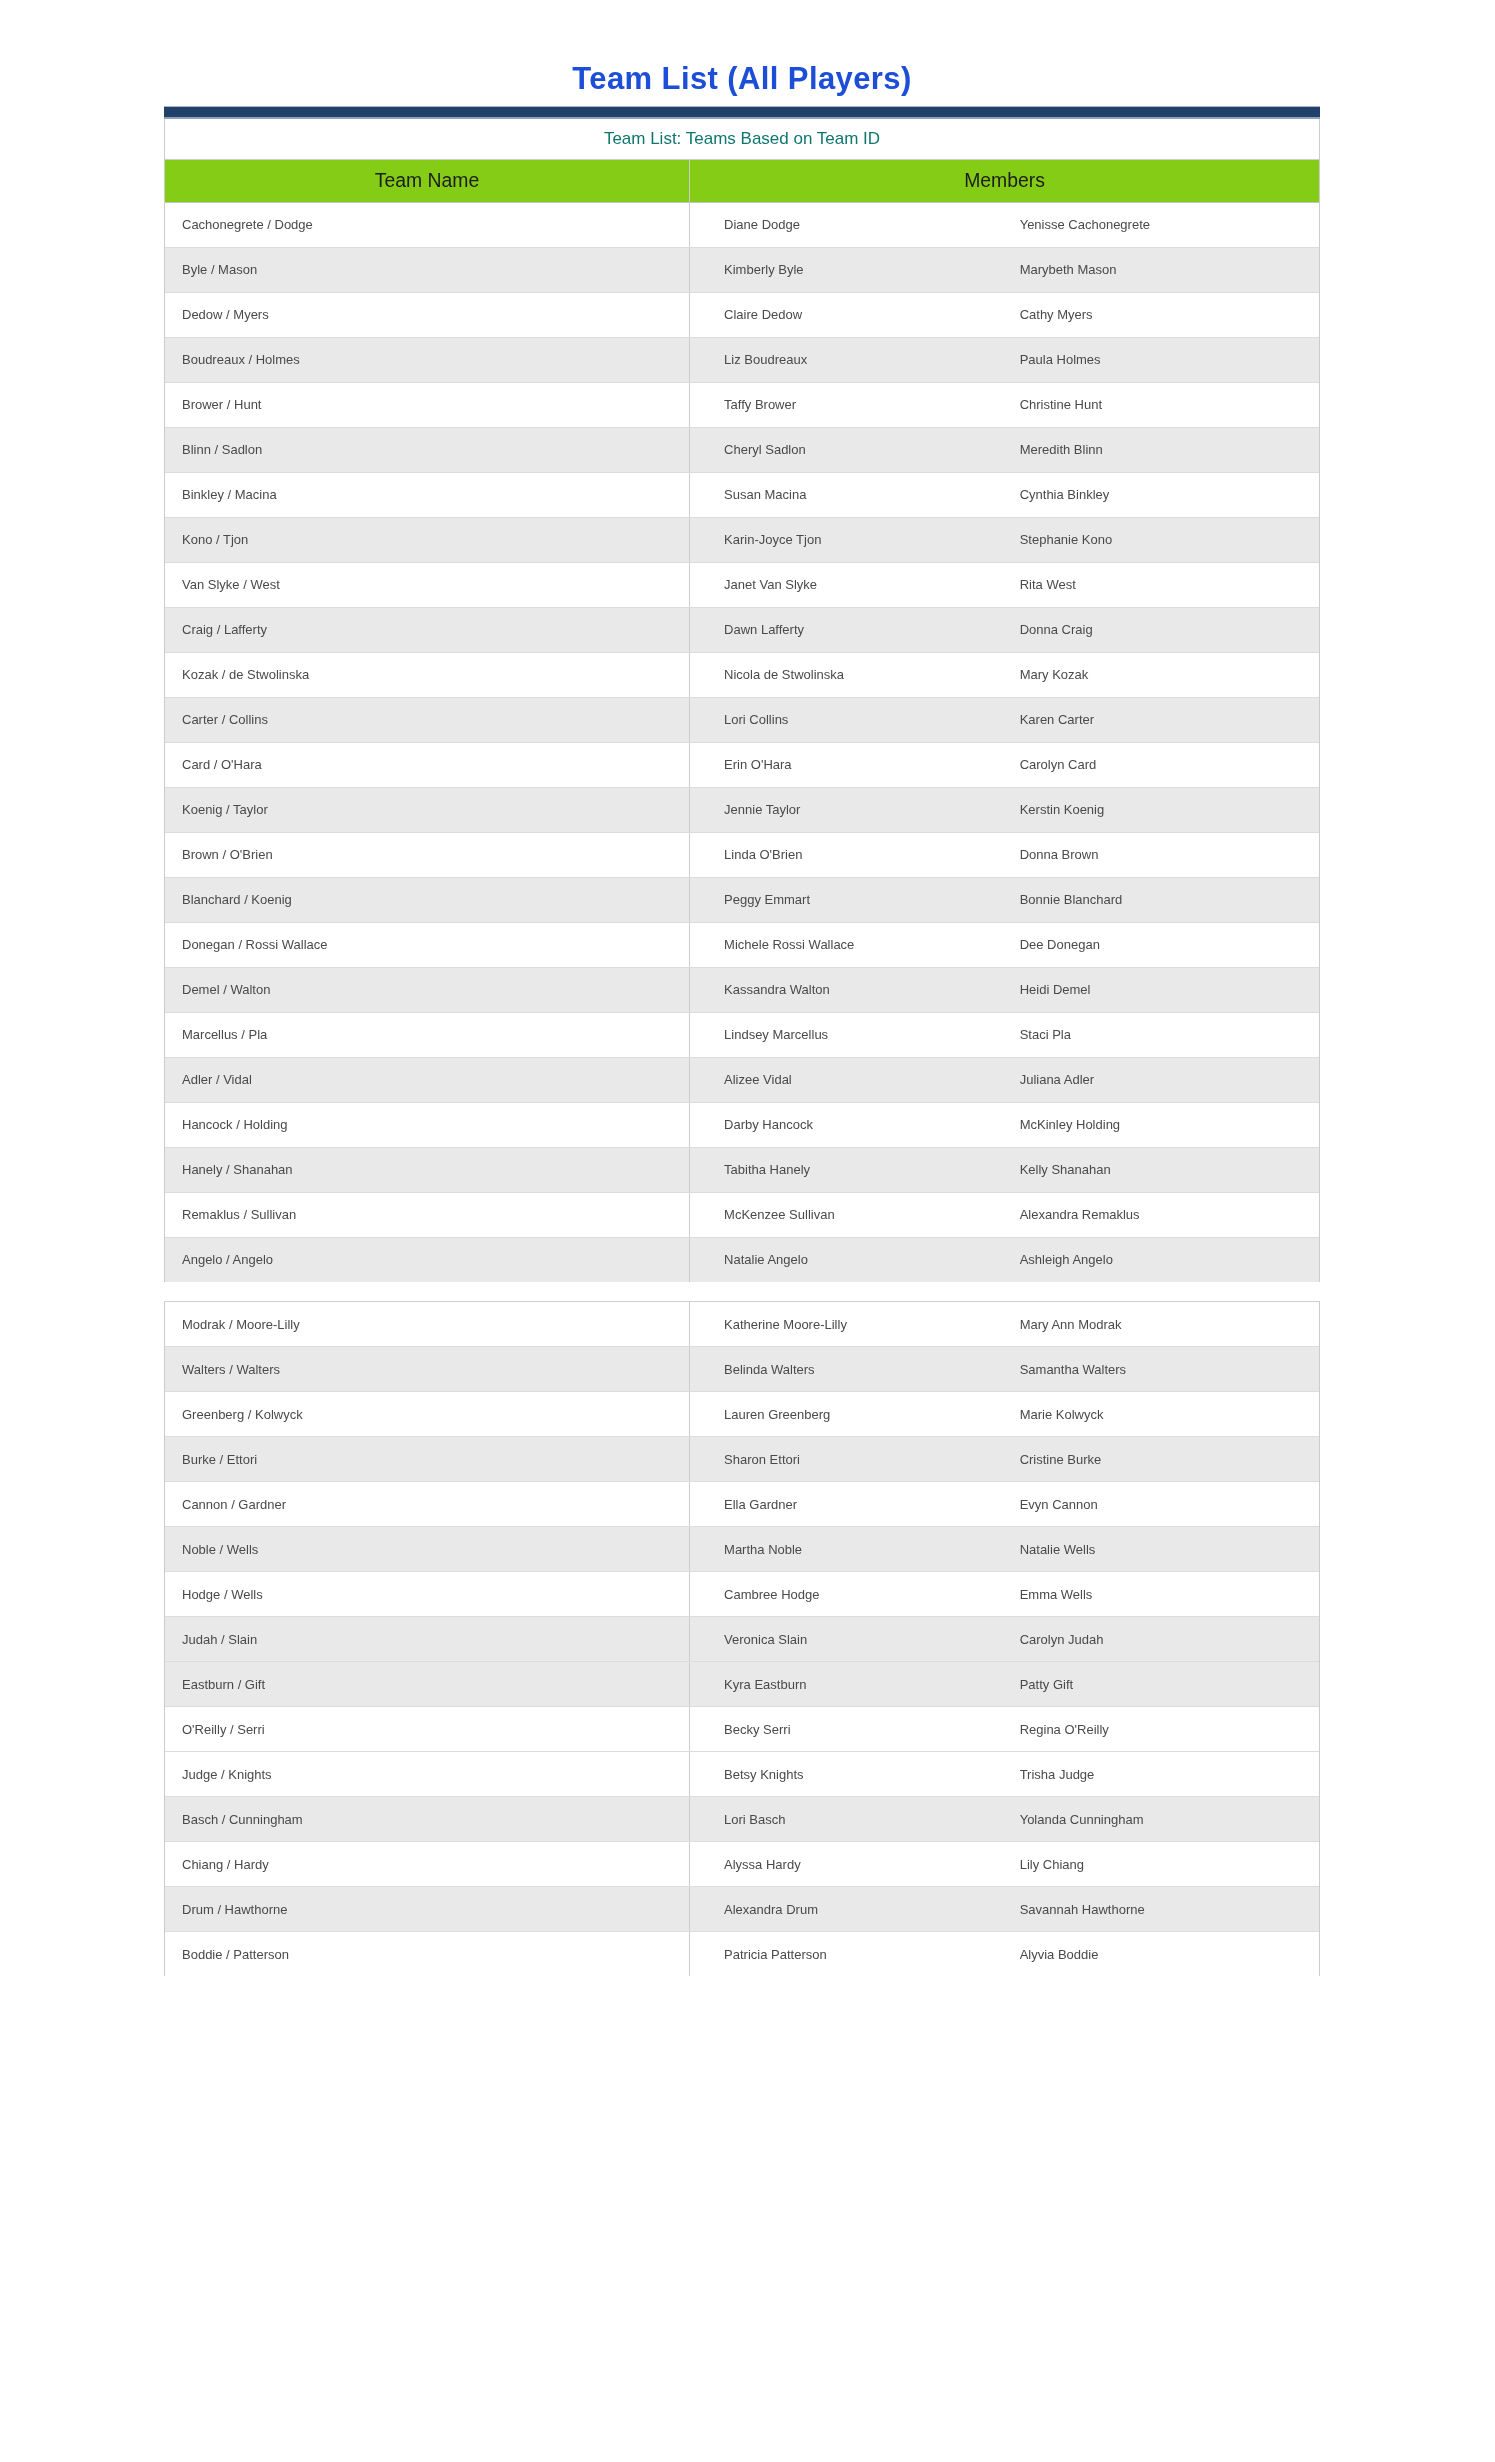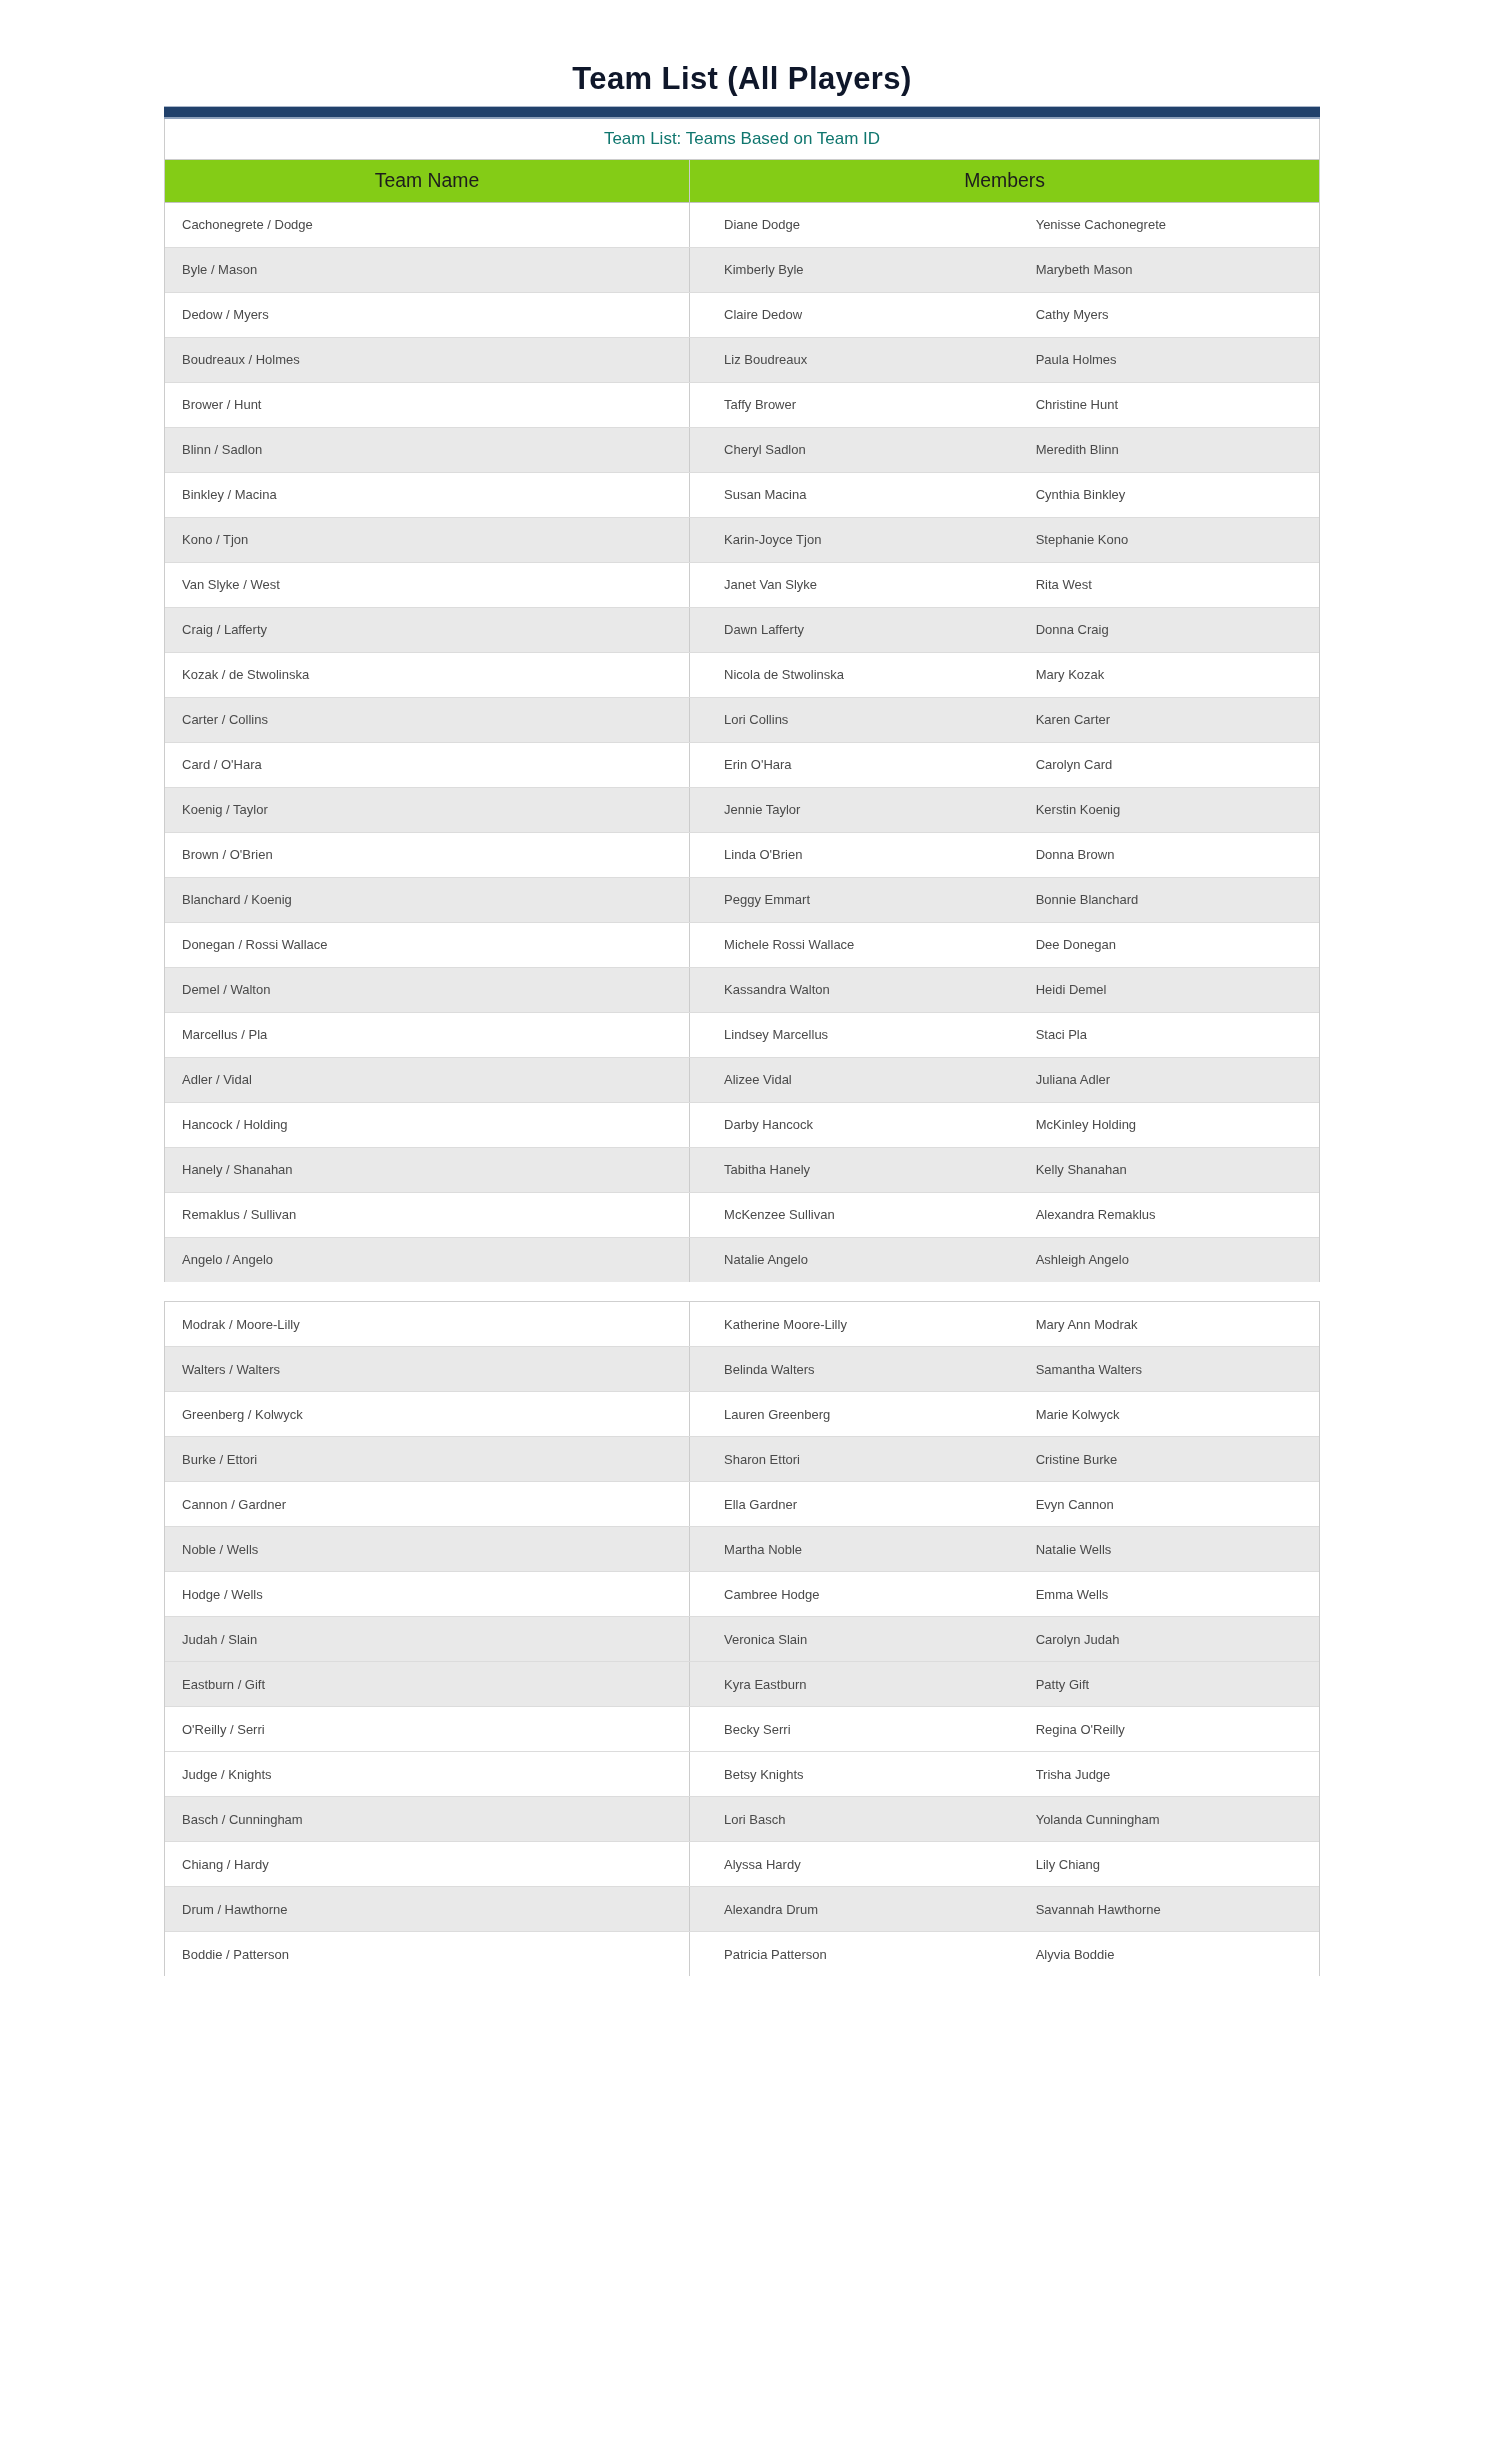--- a/index.html
+++ b/index.html
@@ -25,21 +25,21 @@
     margin-left: 164px;
   }
   .page-title {
     margin: 0;
     padding-top: 61px;
     padding-bottom: 9px;
     text-align: center;
     font-size: 31px;
     line-height: 36px;
     font-weight: bold;
-    color: #0f172a;
+    color: #1d4ed8;
     letter-spacing: 0.4px;
   }
   .navy-bar {
     height: 9.7px;
     background: #21416b;
     border-top: 1.5px solid #aab7ca;
     border-bottom: 2.2px solid #8fa2bc;
   }
   .report-body {
     border-left: 0.7px solid #cccccc;
@@ -96,21 +96,20 @@
     border-right: 0.7px solid #cccccc;
     display: flex;
     align-items: center;
     padding-left: 17px;
   }
   .cell-members {
     flex: 1;
     display: grid;
     grid-template-columns: 47% 53%;
     align-items: center;
-    gap: 16px;
   }
   .member {
     padding-left: 34px;
     white-space: nowrap;
   }
   .section-gap {
     height: 19.4px;
     background: #ffffff;
   }
   .section-2 {

